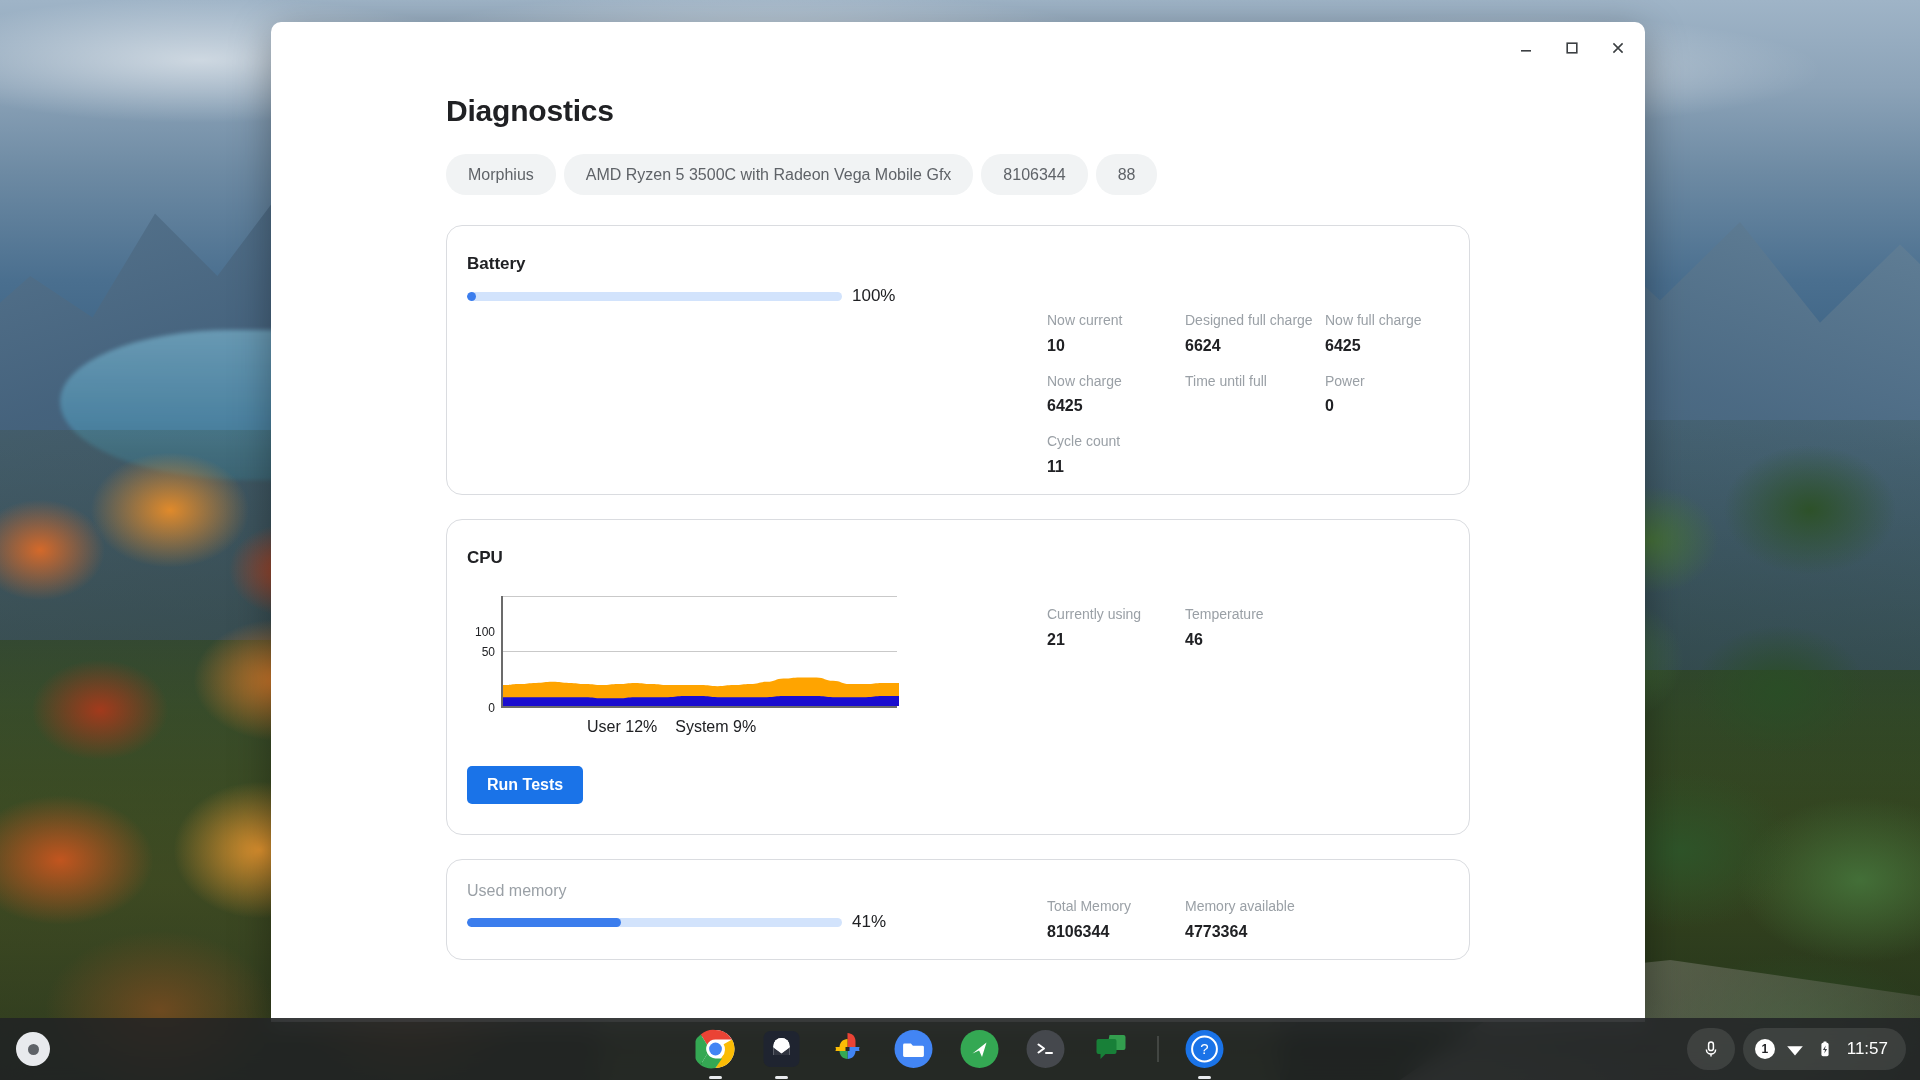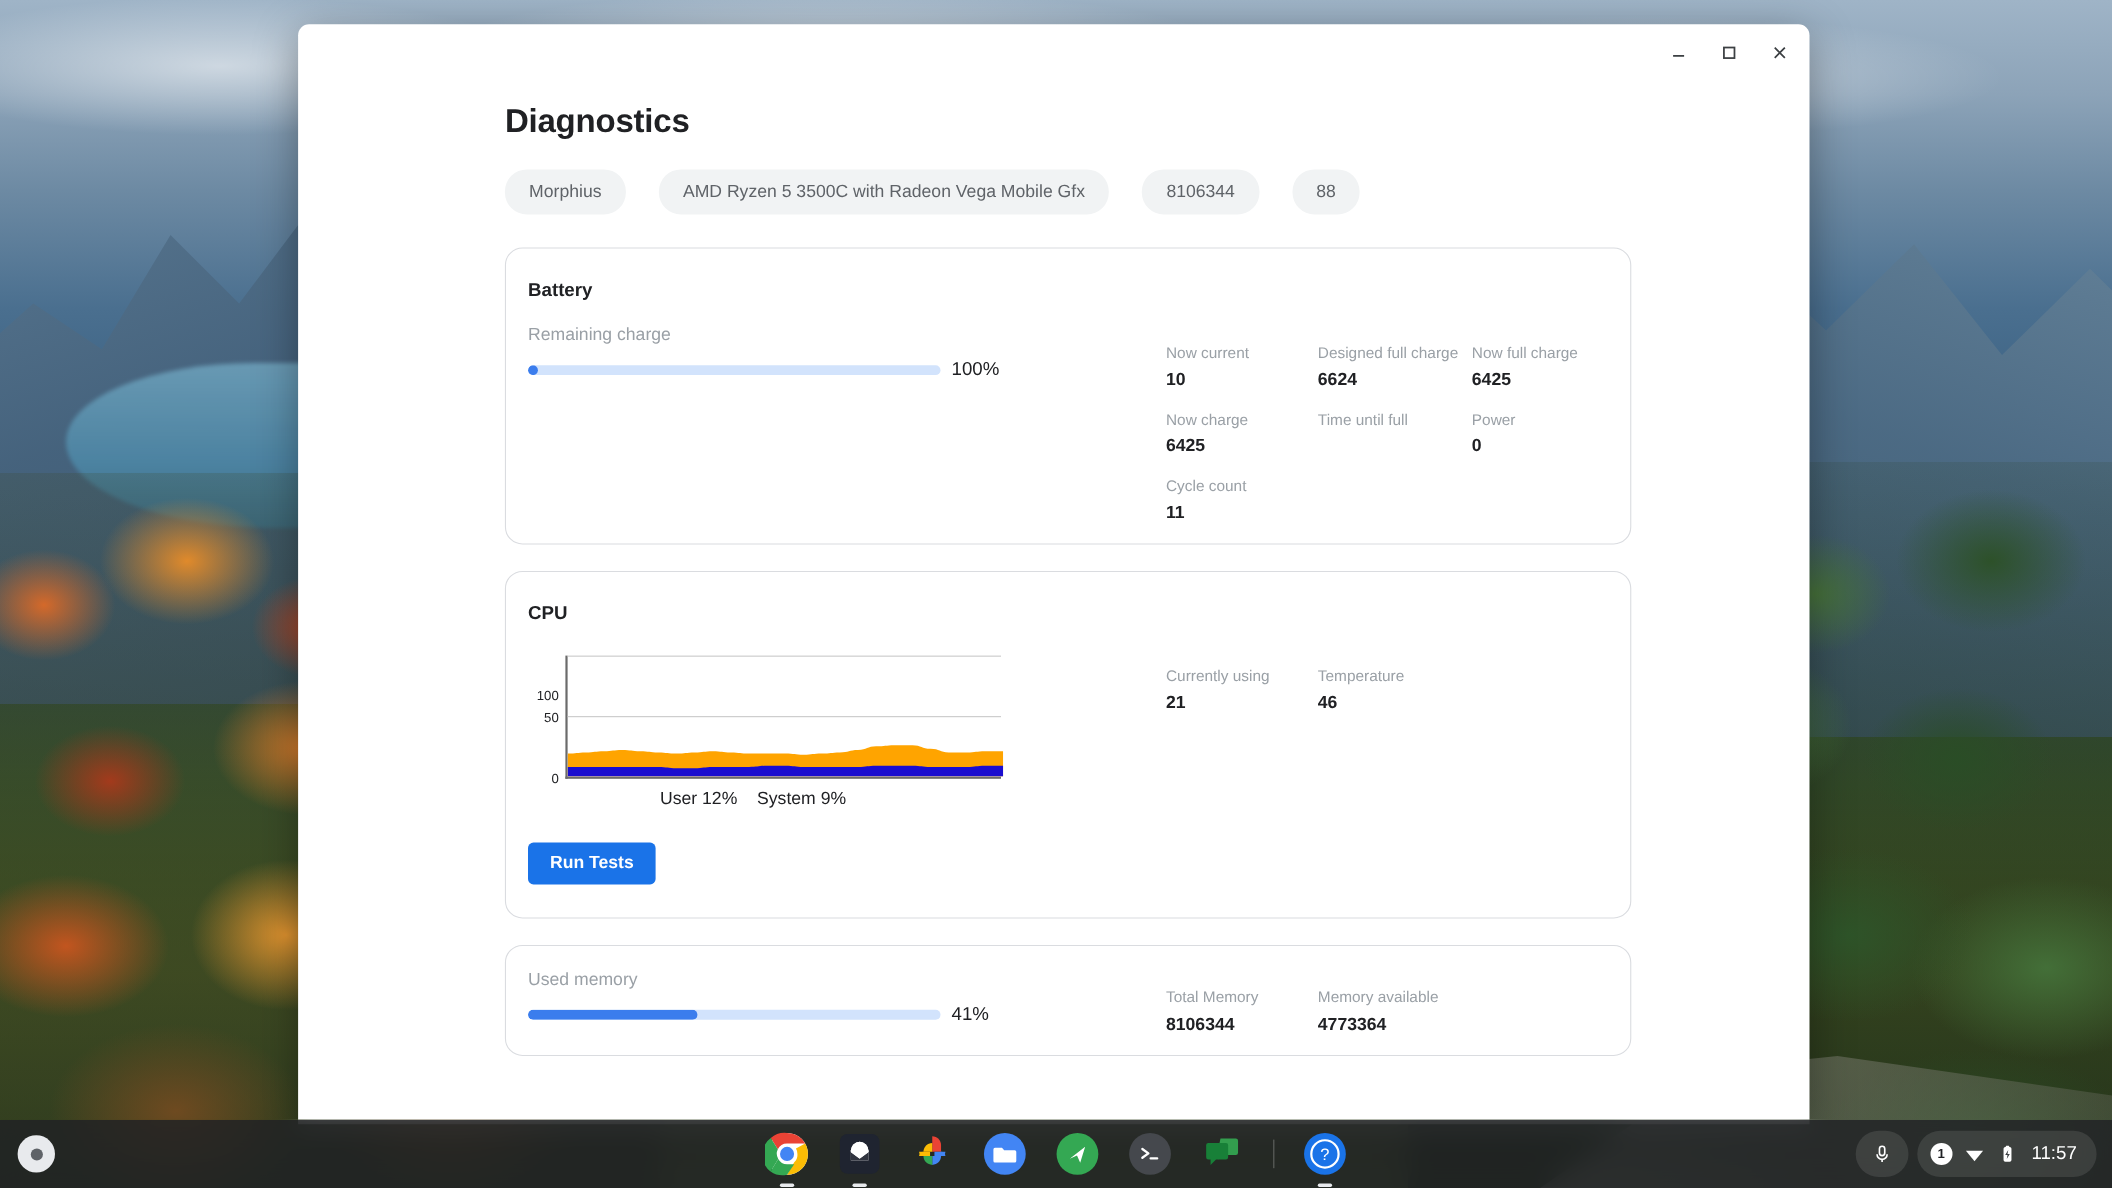--- a/index.html
+++ b/index.html
@@ -113,32 +113,32 @@
     padding-right: 4px;
   }
   .wbtn {
     width: 46px; height: 40px;
     display: flex; align-items: center; justify-content: center;
     cursor: pointer; border: none; background: transparent;
   }
   .wbtn svg { display: block; }
 
   .content {
-    padding: 0 0 0 13px;
+    padding: 0 0 0 0;
     height: 948px;
     overflow: hidden;
   }
   .page-title {
     font-size: 30px; font-weight: bold; color: #202124;
     margin: 20px 0 0 175px; letter-spacing: -0.2px;
   }
 
   
   .chips {
-    display: flex; align-items: center; gap: 30px;
+    display: flex; align-items: center; gap: 8px;
     margin: 26px 0 0 175px;
   }
   .chip {
     background: #f1f3f4;
     border-radius: 20px;
     height: 41px;
     display: flex; align-items: center;
     padding: 0 22px;
     font-size: 16px; color: #5f6368;
     white-space: nowrap;
@@ -349,21 +349,20 @@
       <div class="chip">Morphius</div>
       <div class="chip">AMD Ryzen 5 3500C with Radeon Vega Mobile Gfx</div>
       <div class="chip">8106344</div>
       <div class="chip">88</div>
     </div>
 
     <section class="card" style="margin-top:30px;">
       <div class="card-title">Battery</div>
       <div class="card-body">
         <div class="card-left">
-          <div class="meter-label">Remaining charge</div>
           <div class="meter-row">
             <div class="meter-track">
               <div class="meter-fill" id="battery-fill" style="width:9px;"></div>
             </div>
             <div class="meter-pct">100%</div>
           </div>
           <div style="height:86px;"></div>
         </div>
         <div class="card-right">
           <div class="stats">

